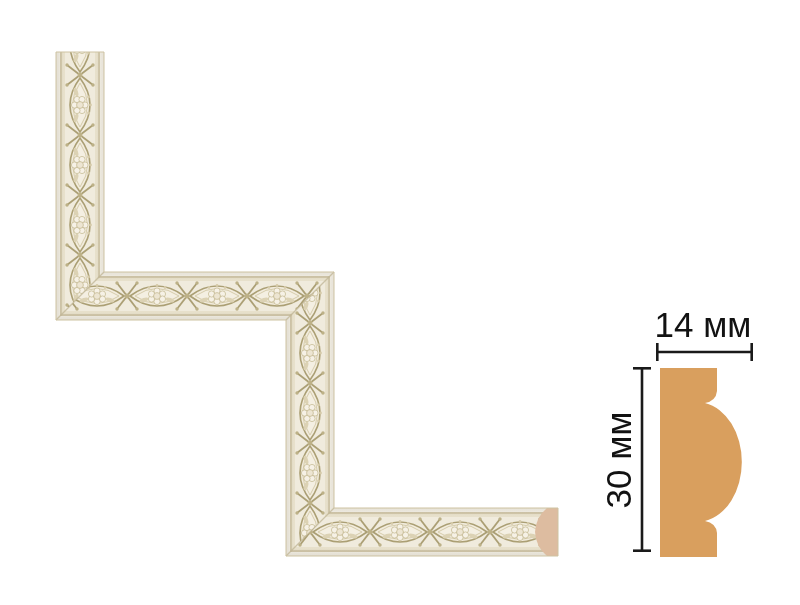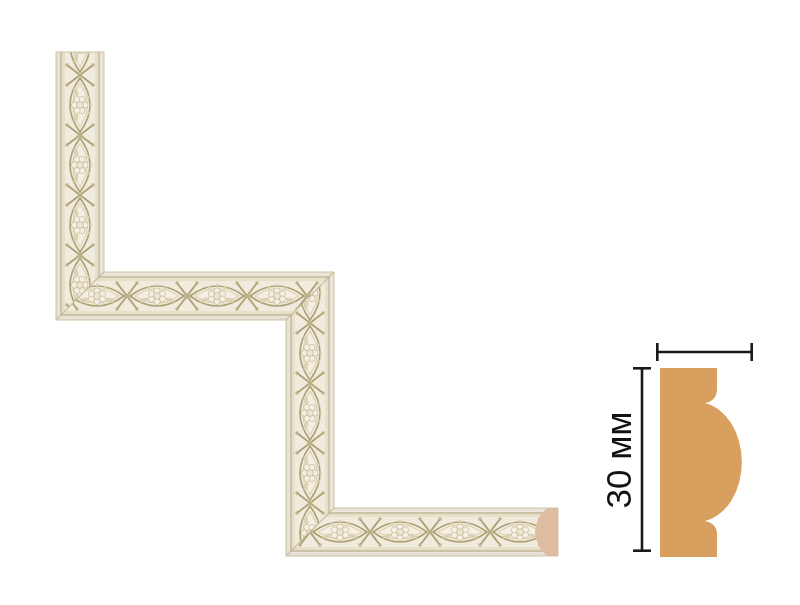--- a/index.html
+++ b/index.html
@@ -141,16 +141,17 @@
         <line x1="656" y1="352" x2="753" y2="352"></line>
         <line x1="657.3" y1="343" x2="657.3" y2="361"></line>
         <line x1="751.7" y1="343" x2="751.7" y2="361"></line>
         <line x1="642" y1="367" x2="642" y2="552"></line>
         <line x1="633" y1="368.3" x2="651" y2="368.3"></line>
         <line x1="633" y1="550.7" x2="651" y2="550.7"></line>
       </g>
     </g>
   </svg>
 
+  <div class="dim-label width">14 мм</div>
 
   <div class="dim-label height">30 мм</div>
 
 </div>
 
 </body></html>

